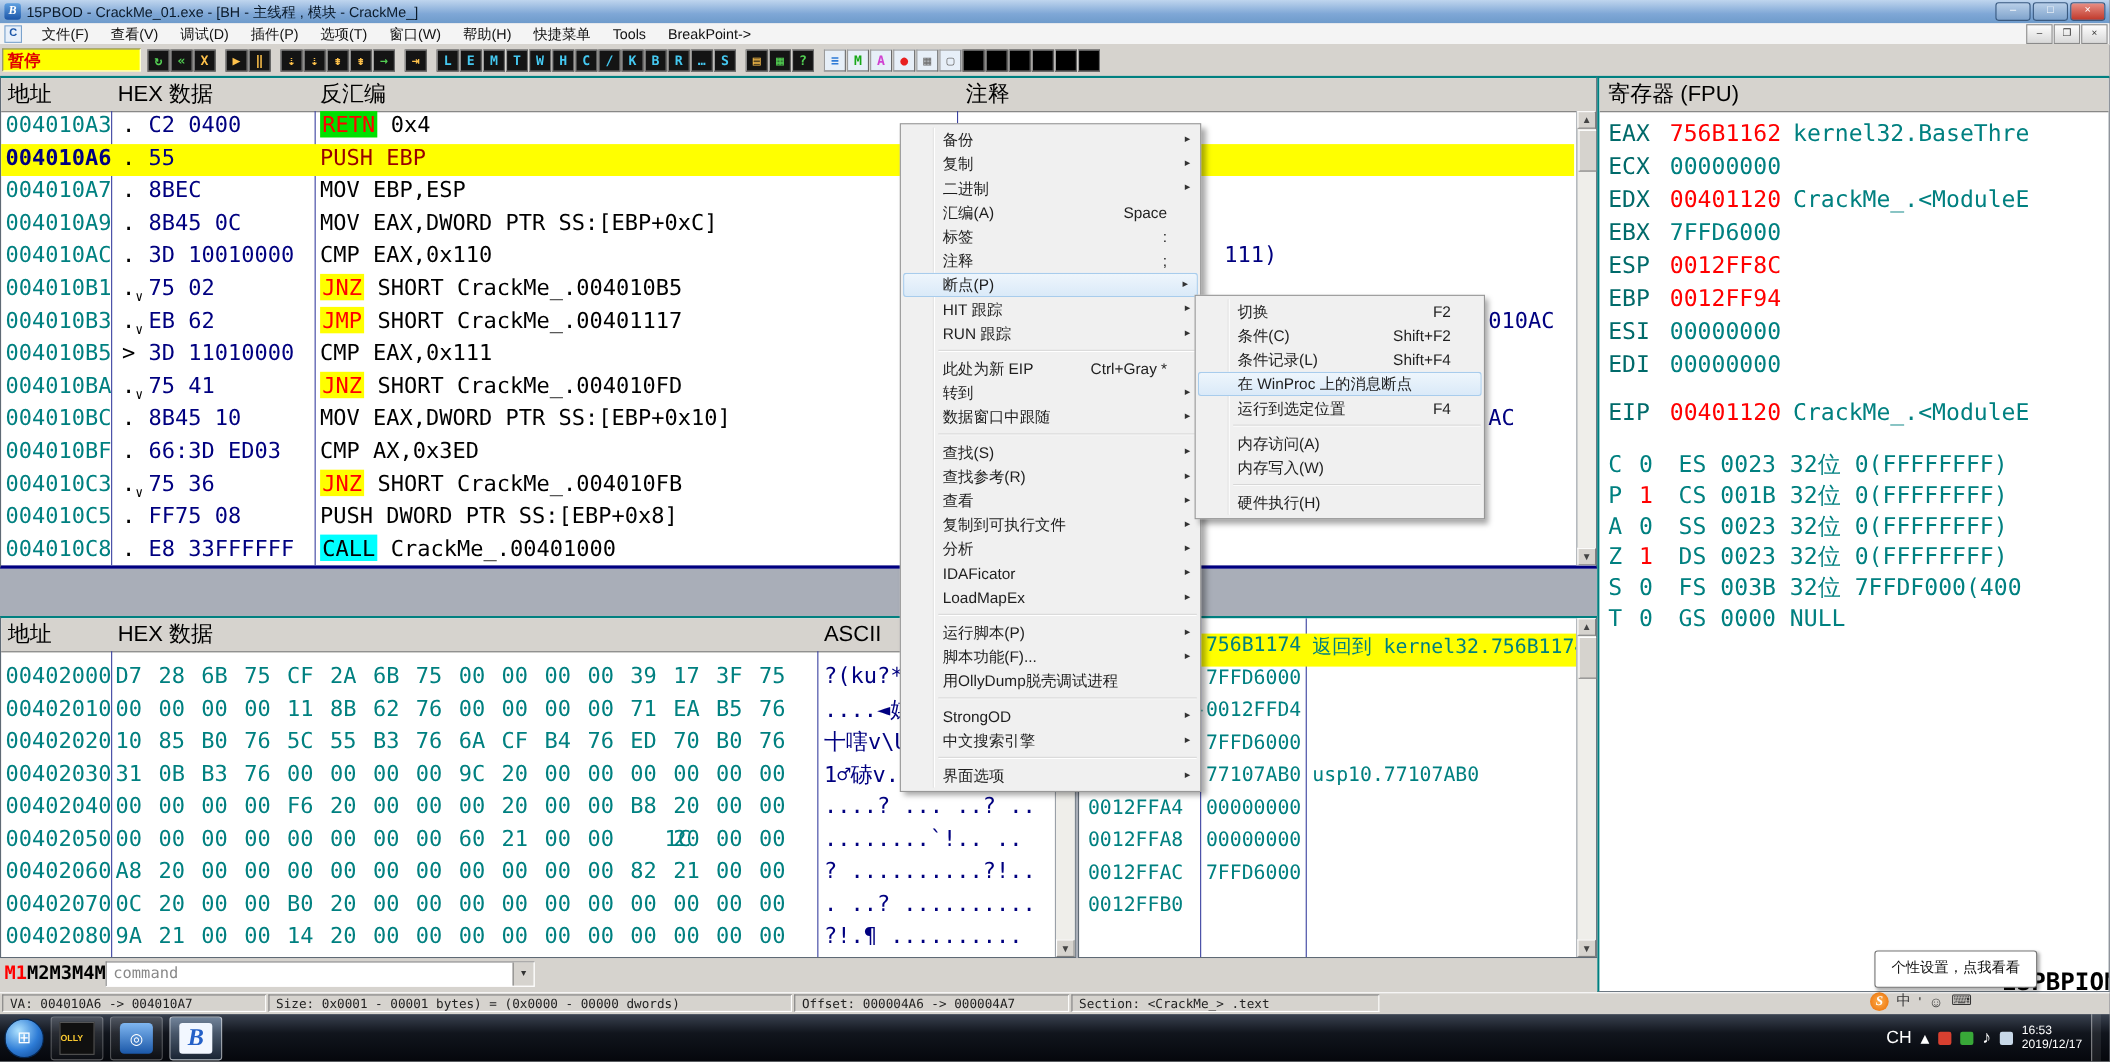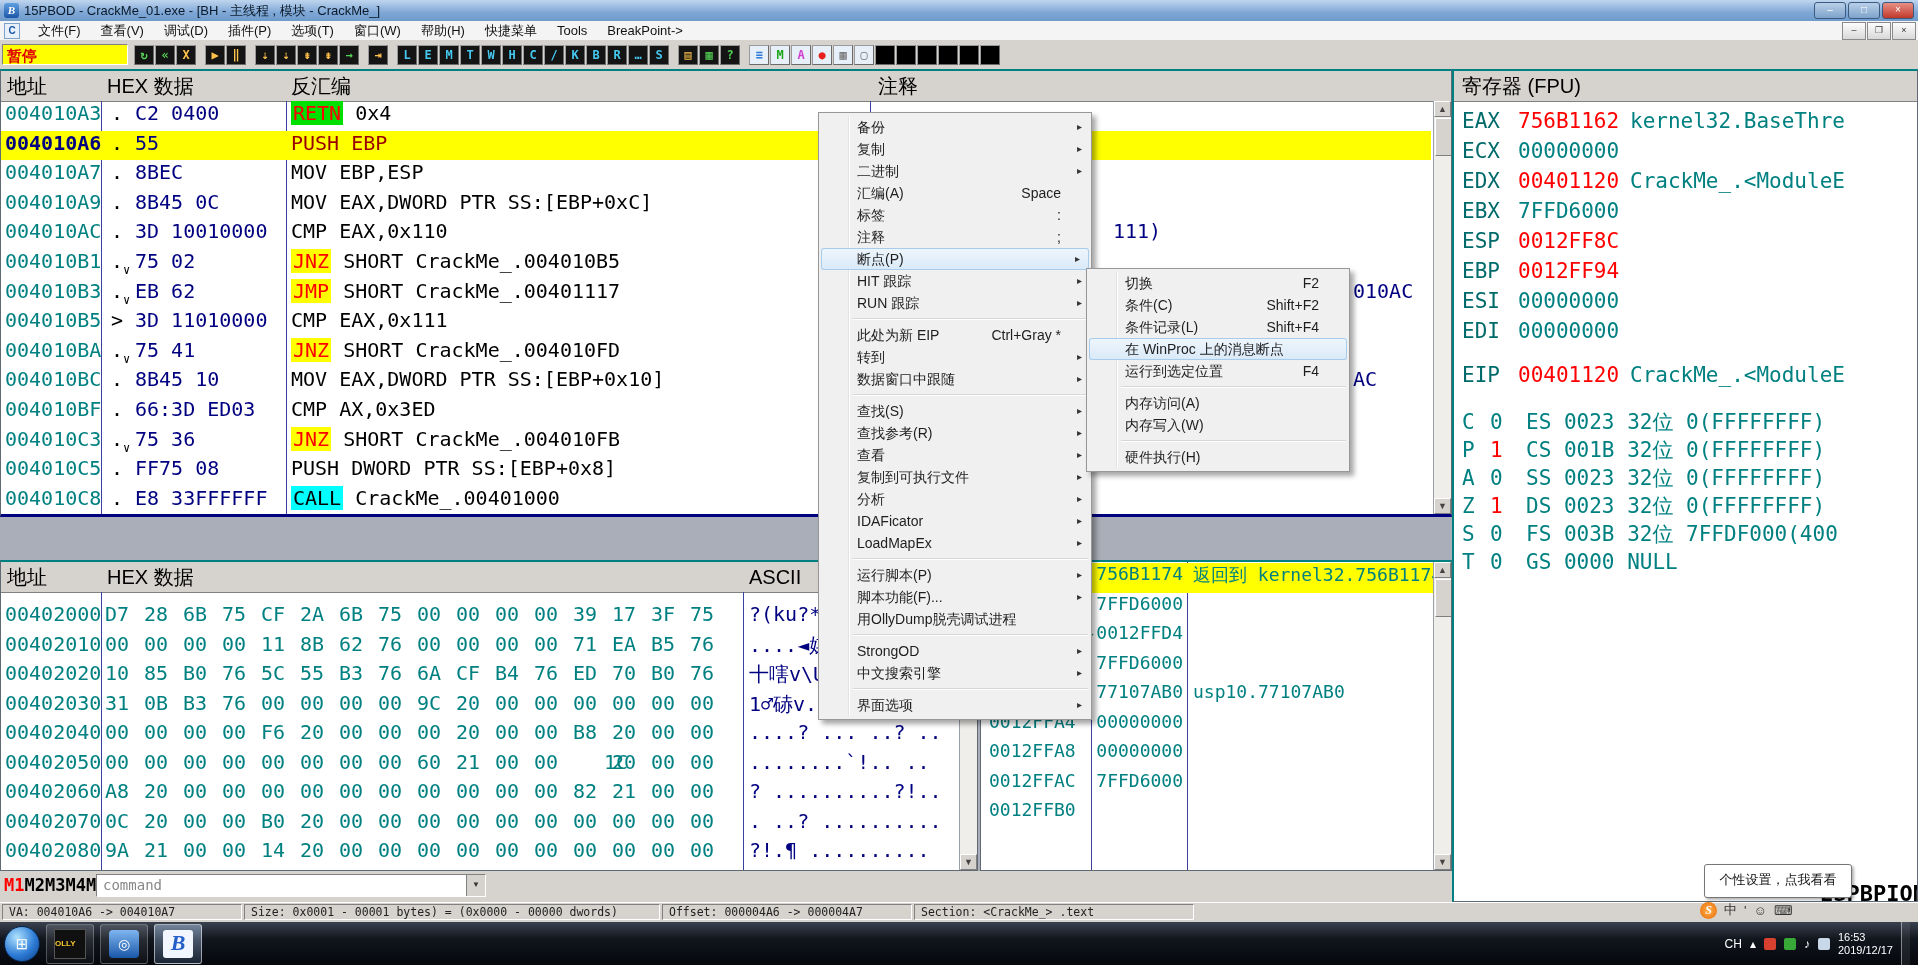--- a/index.html
+++ b/index.html
@@ -57,21 +57,21 @@
   .cin{position:absolute;left:290px;color:#000;}
   .chip{padding:0 2px;}
   .cfrag{position:absolute;color:#000080;}
   
   #dump-rows{position:absolute;left:0;top:30px;right:18px;padding-top:10px;}
   .mrow{position:relative;height:29.5px;line-height:29.5px;font:20px "DejaVu Sans Mono",monospace;white-space:nowrap;}
   .ma{position:absolute;left:4px;color:#008080;}
   .mb{position:absolute;color:#008080;width:39px;}
   .masc{position:absolute;left:748px;width:210px;overflow:hidden;color:#000080;}
   
-  #stack-rows{position:absolute;left:0;top:0;right:18px;padding-top:1px;}
+  #stack-rows{position:absolute;left:0;top:0;right:18px;padding-top:14px;}
   .srow{position:relative;height:29.5px;line-height:29.5px;font:18px "DejaVu Sans Mono",monospace;white-space:nowrap;}
   .srow.hl{background:#FFFF00;}
   .sa{position:absolute;left:8px;color:#008080;}
   .sv{position:absolute;left:100px;width:102px;text-align:right;color:#008080;}
   .sc2{position:absolute;left:212px;width:240px;overflow:hidden;color:#008080;}
   
   #regs-body{position:absolute;left:8px;top:35px;right:0;font:21px "DejaVu Sans Mono",monospace;white-space:nowrap;}
   .rrow{height:30px;line-height:30px;}
   .rn{display:inline-block;width:56px;color:#006A6A;}
   .rv{display:inline-block;min-width:112px;color:#008080;}
@@ -133,21 +133,21 @@
     display:flex;align-items:center;justify-content:center;}
   .tile.active{background:linear-gradient(rgba(190,220,255,.45),rgba(120,170,230,.18));
     border-color:rgba(255,255,255,.55);}
   .ico-olly{width:30px;height:28px;background:#101010;border:1px solid #555;color:#F8C830;
     font:bold 8px "Liberation Sans",sans-serif;text-align:left;line-height:28px;}
   .ico-blue{width:30px;height:28px;border-radius:4px;background:linear-gradient(#7FB6F0,#1A57A8);
     color:#fff;font-size:14px;text-align:center;line-height:28px;}
   .ico-b{color:#2460C8;font:bold italic 22px "Liberation Serif",serif;background:#F2F7FF;
     width:30px;height:28px;text-align:center;line-height:26px;border-radius:3px;}
   .tray{position:absolute;right:8px;top:0;height:43px;display:flex;align-items:center;gap:8px;color:#fff;}
-  .trtxt{font-size:12px;color:#fff;}
+  .trtxt{font-size:16px;color:#fff;}
   .trsq{width:12px;height:12px;border-radius:2px;}
   .clock{text-align:left;font-size:11px;line-height:13px;color:#fff;}
   .showdesk{width:8px;height:43px;border-left:1px solid rgba(255,255,255,.45);background:rgba(255,255,255,.08);}
 </style>
 </head>
 <body>
 
 <div class="screen">
 
   <div class="titlebar">
@@ -608,21 +608,21 @@
   <div class="cmdbar">
     <div id="mtabs"><span style="color: rgb(255, 0, 0);">M1</span><span style="color: rgb(0, 0, 0);">M2</span><span style="color: rgb(0, 0, 0);">M3</span><span style="color: rgb(0, 0, 0);">M4</span><span style="color: rgb(0, 0, 0);">M5</span></div>
     <div class="combo">
       <span class="ph">command</span>
       <span class="drop">▼</span>
     </div>
   </div>
 
   <div class="statusbar" id="status-bar">
       <div class="scell" style="width: 240px;">VA: 004010A6 -&gt; 004010A7</div>
-      <div class="scell" style="width: 416px;">Size: 0x0001 - 00001 bytes)  =  (0x0000 - 00000 dwords)</div>
+      <div class="scell" style="width: 476px;">Size: 0x0001 - 00001 bytes)  =  (0x0000 - 00000 dwords)</div>
       <div class="scell" style="width: 250px;">Offset: 000004A6 -&gt; 000004A7</div>
       <div class="scell" style="width: 280px;">Section: &lt;CrackMe_&gt; .text</div>
     </div>
 
   <div class="langbar">
     <div class="slogo">S</div>
     <span class="lbi">中</span>
     <span class="lbi">'</span>
     <span class="lbi">☺</span>
     <span class="lbi">⌨</span>

